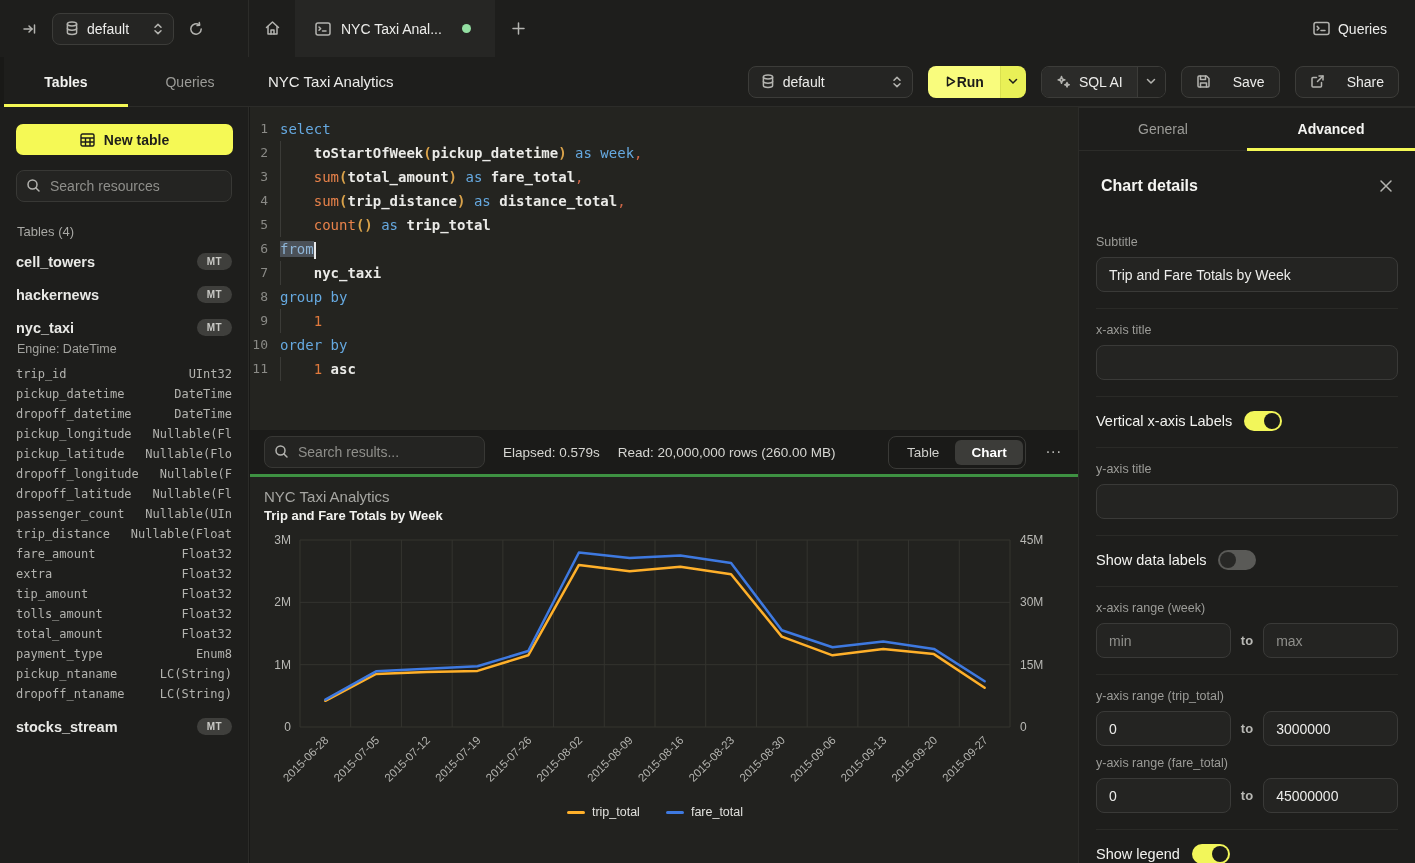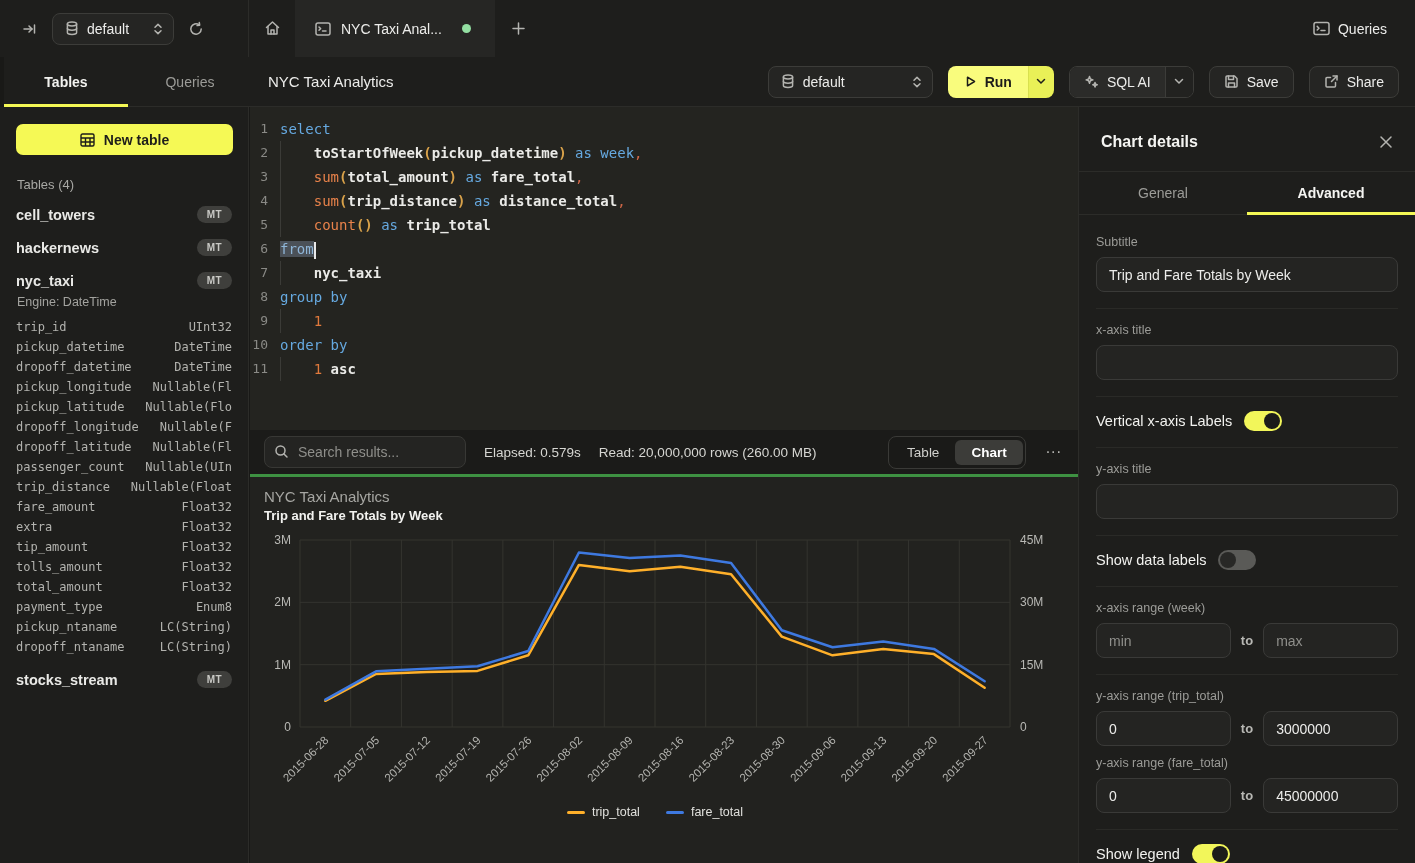--- a/index.html
+++ b/index.html
@@ -27,23 +27,23 @@
   
   #sidebar-tabs { position:absolute; left:4px; top:57px; width:249px; height:50px; background:#1e1e1c; border-right:1px solid #2c2c29; border-bottom:1px solid #2c2c29; display:flex; }
   #sidebar-tabs .stab { flex:1; display:flex; align-items:center; justify-content:center; color:#9c9c98; cursor:pointer; position:relative; font-size:14px; }
   #sidebar-tabs .stab.active { color:#f2f2ef; font-weight:600; }
   #sidebar-tabs .stab.active::after { content:""; position:absolute; left:0; right:0; bottom:-1px; height:3px; background:#f4f855; }
 
   
   #toolbar { position:absolute; left:250px; top:57px; width:1165px; height:50px; background:#1e1e1c; border-bottom:1px solid #2c2c29; display:flex; align-items:center; padding:0 16px 0 18px; }
   #toolbar .title { font-size:15px; color:#ececea; }
   #toolbar .controls { margin-left:auto; display:flex; align-items:center; gap:15px; }
-  .btn { display:flex; align-items:center; gap:8px; height:32px; padding:0 14px; background:#252523; border:1px solid #3c3c39; border-radius:8px; color:#ececea; cursor:pointer; }
+  .btn { display:flex; align-items:center; gap:22px; height:32px; padding:0 14px; background:#252523; border:1px solid #3c3c39; border-radius:8px; color:#ececea; cursor:pointer; }
   .split { display:flex; align-items:stretch; height:32px; border-radius:8px; overflow:hidden; cursor:pointer; }
-  .run-main { display:flex; align-items:center; gap:8px; padding:0 16px; background:#f9fc7d; color:#1d1d1a; font-weight:600; }
+  .run-main { display:flex; align-items:center; padding:0 16px; background:#f9fc7d; color:#1d1d1a; font-weight:600; }
   .run-caret { display:flex; align-items:center; justify-content:center; width:26px; background:#e9f057; border-left:1px solid #d9e04e; }
   .sqlai { border:1px solid #3c3c39; }
   .sqlai-main { display:flex; align-items:center; gap:8px; padding:0 14px; background:#2b2b29; color:#ececea; }
   .sqlai-caret { display:flex; align-items:center; justify-content:center; width:28px; background:#222220; border-left:1px solid #3c3c39; }
 
   
   #sidebar { position:absolute; left:0; top:107px; width:249px; height:756px; background:#1e1e1c; border-right:1px solid #2c2c29; padding:17px 16px 0 16px; overflow:hidden; }
   #new-table { width:217px; height:31px; background:#f5f955; border:none; border-radius:7px; color:#1d1d1a; font-weight:600; font-size:14px; display:flex; align-items:center; justify-content:center; gap:9px; cursor:pointer; font-family:inherit; }
   .search-wrap { position:relative; margin-top:15px; }
   .search-wrap svg { position:absolute; left:10px; top:8px; }
@@ -72,21 +72,21 @@
   .tk-pa { color:#d9a24a; font-weight:bold; }
   .tk-pu { color:#d06747; }
   .tk-nu { color:#e0793c; }
   .tk-pl { color:#d0d0cd; }
   .tk-ws { }
   .tk-sel-kw { color:#8fb6d8; background:#4b5158; }
   .cursor { display:inline-block; width:2px; height:17px; background:#e8e8e8; vertical-align:middle; margin-left:0px; }
 
   
   #results-bar { position:absolute; left:0; top:323px; width:828px; height:47px; background:#1b1b19; border-bottom:3px solid #3e9142; display:flex; align-items:center; padding:0 14px; gap:18px; }
-  #results-search { position:relative; width:202px; }
+  #results-search { position:relative; width:221px; }
   #results-search svg { position:absolute; left:10px; top:8px; }
   .meta { color:#d6d6d2; font-size:13.5px; white-space:nowrap; }
   #seg { margin-left:auto; display:flex; align-items:center; background:#1a1a18; border:1px solid #3a3a37; border-radius:8px; padding:2px; height:33px; }
   #seg .seg-item { padding:5px 16px; border-radius:6px; color:#d0d0cc; font-size:13.5px; cursor:pointer; }
   #seg .seg-item.active { background:#3c3c39; color:#ffffff; font-weight:600; }
   #more-btn { color:#b5b5b1; font-size:16px; letter-spacing:1px; cursor:pointer; padding:0 2px 8px 2px; }
 
   
   #chart { position:absolute; left:0; top:370px; width:828px; height:386px; background:#22221f; }
   #chart .c-title { position:absolute; left:14px; top:11px; font-size:15px; color:#a6a6a2; }
@@ -276,20 +276,27 @@
   <div id="sidebar">
     <button id="new-table">
       <span>
         <svg width="15" height="14" viewBox="0 0 15 14" style="stroke:#1d1d1a;fill:none;stroke-width:1.4;">
             <rect x="1" y="1" width="13" height="12" rx="1.5"></rect>
             <path d="M1 5h13M1 9h13M5.5 5v8M10 5v8"></path>
           </svg>
       </span>
       <span>New table</span>
     </button>
+    <div class="search-wrap">
+      <svg width="15" height="15" viewBox="0 0 15 15" class="ic">
+          <circle cx="6.5" cy="6.5" r="4.5"></circle>
+          <path d="M10 10l3 3"></path>
+        </svg>
+      <input class="search-input" placeholder="Search resources" style="">
+    </div>
     <div id="section-title">Tables (4)</div>
     <div id="tables-list">
         <div class="t-row">
           <span class="t-name">cell_towers</span>
           <span class="badge">MT</span>
         </div>
         <div class="t-row">
           <span class="t-name">hackernews</span>
           <span class="badge">MT</span>
         </div>
@@ -498,31 +505,31 @@
           </div>
           <div class="leg-item">
             <span class="leg-swatch" style="background: rgb(62, 121, 224);"></span>
             <span class="leg-label">fare_total</span>
           </div>
         </div>
     </div>
   </div>
 
   <div id="panel">
+    <div id="panel-tabs">
+      <div class="ptab">General</div>
+      <div class="ptab active">Advanced</div>
+    </div>
     <div id="panel-header">
       <span class="ph-title">Chart details</span>
       <span class="close">
         <svg width="14" height="14" viewBox="0 0 14 14" class="ic">
             <path d="M2 2l10 10M12 2 2 12"></path>
           </svg>
       </span>
-    </div>
-    <div id="panel-tabs">
-      <div class="ptab">General</div>
-      <div class="ptab active">Advanced</div>
     </div>
     <div id="panel-body">
       <div class="f-label">Subtitle</div>
       <input class="f-input" value="Trip and Fare Totals by Week" style="">
       <div class="divider"></div>
 
       <div class="f-label">x-axis title</div>
       <input class="f-input" value="" style="">
       <div class="divider"></div>
 

